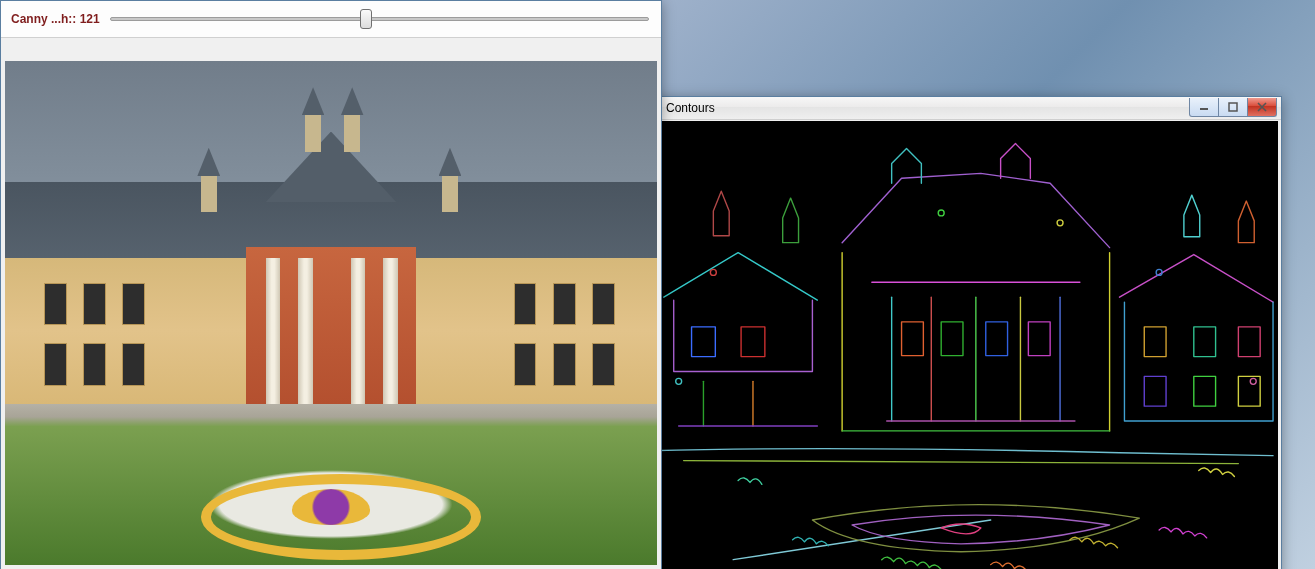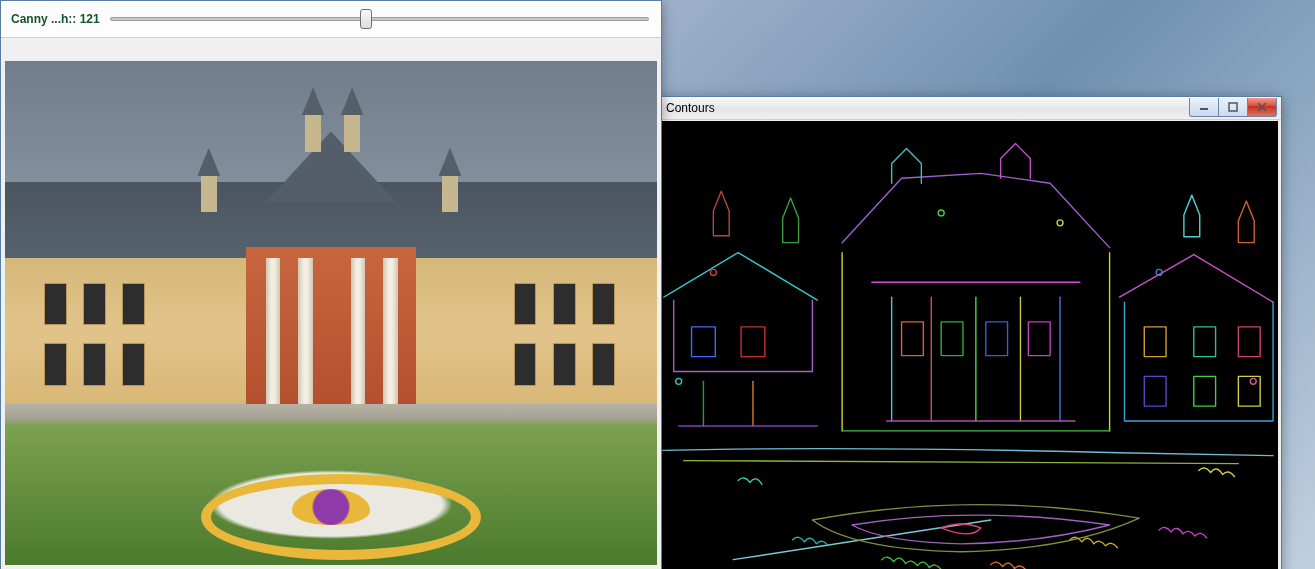--- a/index.html
+++ b/index.html
@@ -65,21 +65,21 @@
   #source-window { left:0; top:0; width:660px; height:568px; z-index:2;}
   .toolbar {
     height:36px;
     background:#fdfdfd;
     border-bottom:1px solid #d0d0d0;
     display:flex;
     align-items:center;
     padding:0 10px;
     gap:8px;
   }
-  .slider-label{font-weight:600;color:#14532d;}
+  .slider-label{font-weight:600;color:#7f1d1d;}
   .slider-wrap{flex:1;display:flex;align-items:center;}
   input[type=range]{
     width:100%;
     -webkit-appearance:none;appearance:none;
     background:transparent;height:20px;
   }
   input[type=range]::-webkit-slider-runnable-track{
     height:4px;background:#c8c8c8;border:1px solid #9c9c9c;border-radius:2px;
   }
   input[type=range]::-webkit-slider-thumb{

